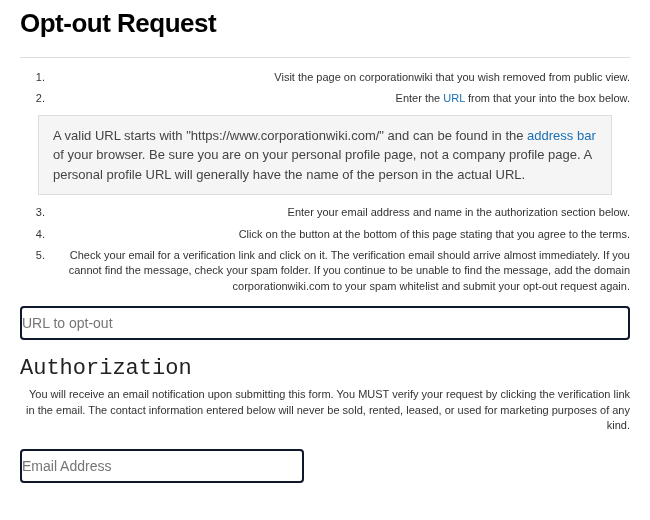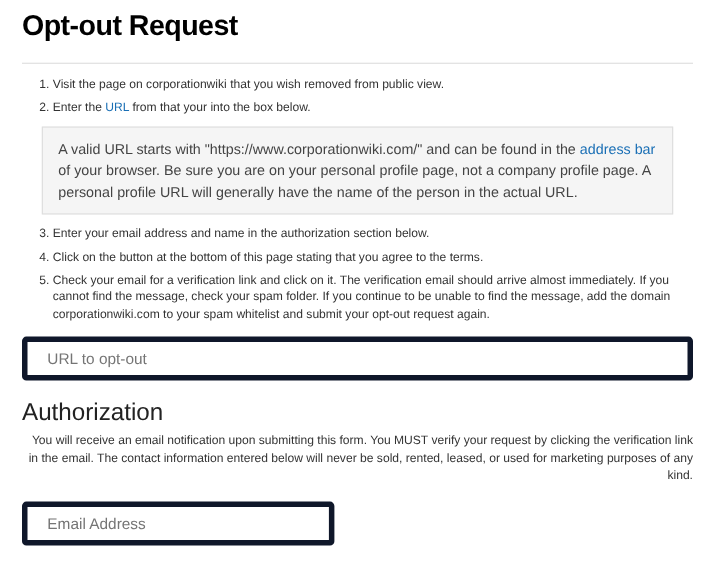--- a/index.html
+++ b/index.html
@@ -23,44 +23,44 @@
     margin: 0 0 18px 0;
     color: #000000;
   }
   hr.rule {
     border: none;
     border-top: 1px solid #ddd;
     margin: 0 0 12px 0;
   }
   p { margin: 0 0 8px 0; line-height: 1.4; }
   ol { margin: 0 0 8px 0; padding-left: 28px; }
-  ol li { margin-bottom: 6px; line-height: 1.4; }
+  ol li { margin-bottom: 6px; line-height: 1.4; text-align: right; }
   a.link { color: #1a6fb5; text-decoration: none; cursor: pointer; }
   .note-box {
     background: #f5f5f5;
     border: 1px solid #ddd;
     padding: 10px 14px;
     margin: 6px 18px 10px 18px;
     font-size: 13px;
     line-height: 1.5;
     color: #444;
   }
   .input {
     width: 100%;
-    padding: 7px 18px;
+    padding: 7px 0;
     font-size: 14px;
     color: #999;
-    border: 5px solid #0f172a;
+    border: 2px solid #0f172a;
     border-radius: 4px;
     margin: 4px 0 12px 0;
     font-family: Arial, Helvetica, sans-serif;
   }
   .input-sm { width: 284px; font-size: 14px; }
   h2 {
-    font-family: Liberation Sans, sans-serif;
+    font-family: Liberation Mono, monospace;
     font-weight: 400;
     font-size: 22px;
     margin: 4px 0 6px 0;
     color: #222;
   }
   .auth-p { margin-bottom: 12px; line-height: 1.4; text-align: right; }
 </style>
 </head>
 <body>
 

